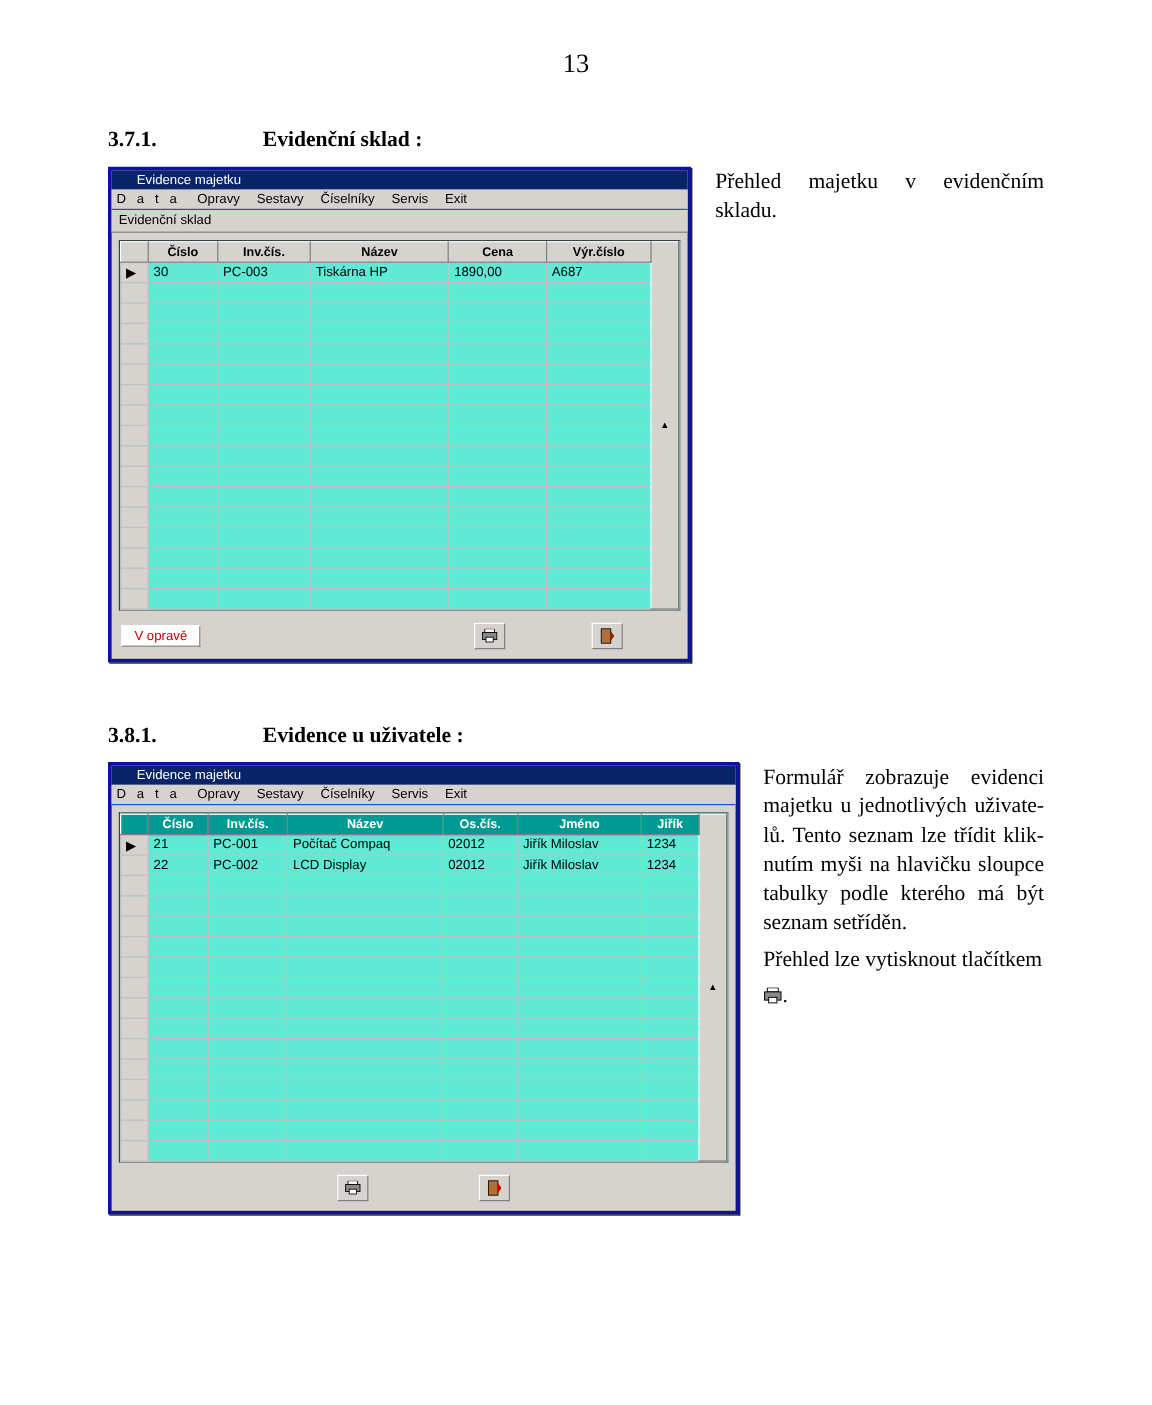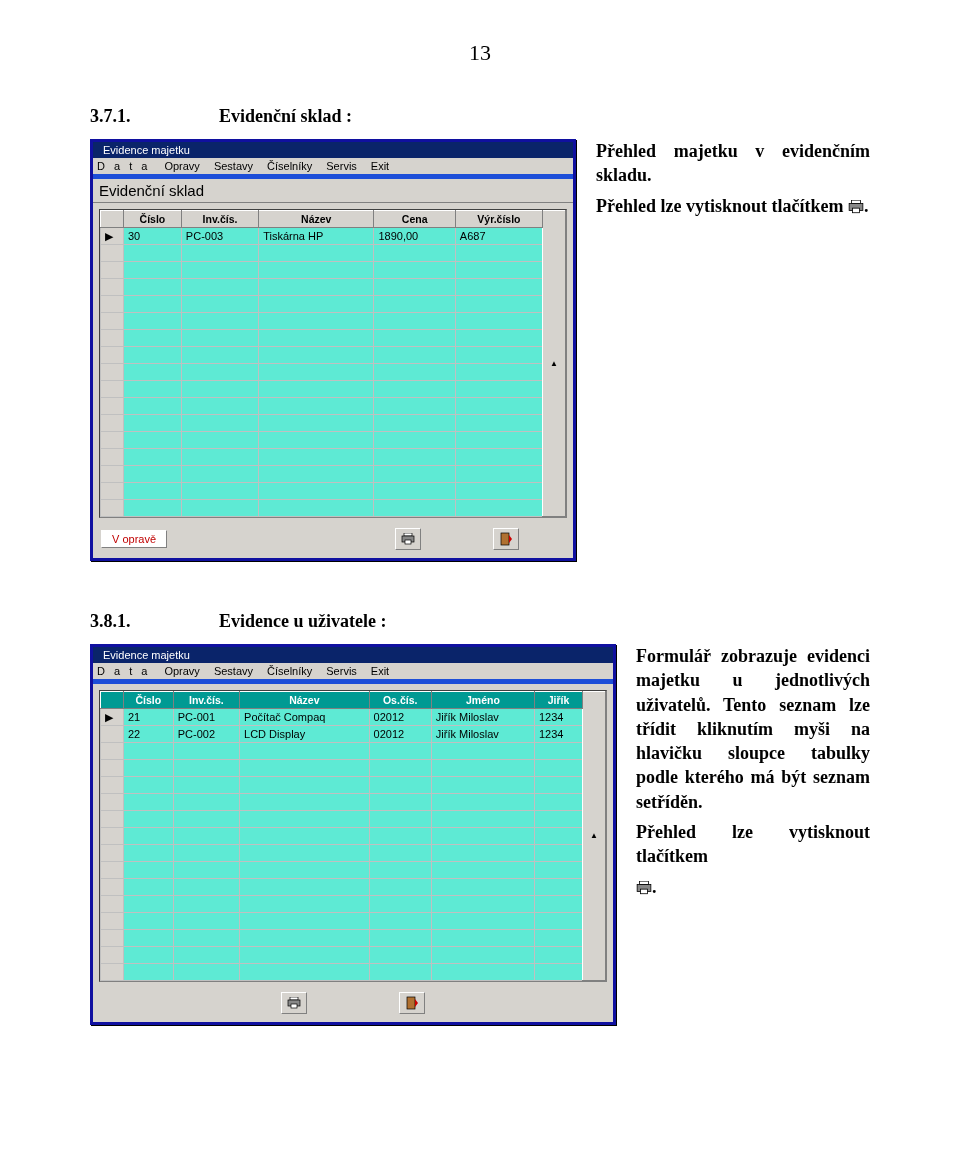--- a/index.html
+++ b/index.html
@@ -39,37 +39,37 @@
     background: #d6d3ce;
     font-family: "MS Sans Serif", Tahoma, Arial, sans-serif;
     font-size: 11px;
     box-shadow: 1px 1px 0 #000;
   }
   .fw1 { width: 480px; }
   .fw2 { width: 520px; }
   .titlebar {
     background: #0a246a;
     color: #fff;
-    padding: 2px 10px;
+    padding: 2px 21px;
     font-size: 11px;
   }
   .menubar {
     background: #d6d3ce;
     padding: 2px 4px;
     display: flex;
     gap: 14px;
     font-size: 11px;
-    border-bottom: 5px solid #1d4ed8;
+    border-bottom: 1px solid #1d4ed8;
   }
   .menu-first {
     letter-spacing: 3px;
   }
   .subtitle-strip {
     padding: 3px 6px;
-    font-size: 15px;
+    font-size: 11px;
     background: #d6d3ce;
     border-bottom: 1px solid #808080;
   }
   .grid-wrap {
     margin: 6px;
     background: #5eead4;
     border: 1px solid #808080;
     border-top-color: #404040;
     border-left-color: #404040;
   }
@@ -149,21 +149,20 @@
   .caption-col {
     flex: 1;
     padding-left: 20px;
     font-family: "Times New Roman", serif;
     font-size: 18px;
     text-align: justify;
   }
   .caption-col p {
     margin: 0 0 6px 0;
     line-height: 1.35;
-    font-weight: bold;
   }
   .inline-printer {
     display: inline-block;
     vertical-align: -2px;
   }
   .scroll-arrow {
     font-size: 8px;
     line-height: 8px;
     text-align: center;
   }
@@ -363,27 +362,20 @@
               <rect x="1" y="1" width="8" height="12" fill="#b07030" stroke="#000" stroke-width="0.7"></rect>
               <polygon points="9,3 12,7 9,11" fill="#c00"></polygon>
             </svg>
         </span>
         <span style="width:30px"></span>
       </div>
     </div>
 
     <div class="caption-col">
       <p><span>Přehled majetku v evidenčním skladu.</span></p>
-      <p>
-        <span>Přehled lze vytisknout tlačítkem </span><svg class="inline-printer" width="16" height="14" viewBox="0 0 14 12">
-            <rect x="3" y="0" width="8" height="3" fill="#fff" stroke="#000" stroke-width="0.7"></rect>
-            <rect x="1" y="3" width="12" height="6" fill="#888" stroke="#000" stroke-width="0.7"></rect>
-            <rect x="4" y="7" width="6" height="4" fill="#fff" stroke="#000" stroke-width="0.7"></rect>
-          </svg><span>.</span>
-      </p>
     </div>
   </div>
 
   <div class="section-head">
     <span class="section-num">3.8.1.</span>
     <span>Evidence u uživatele :</span>
   </div>
 
   <div class="figure-row">
 

